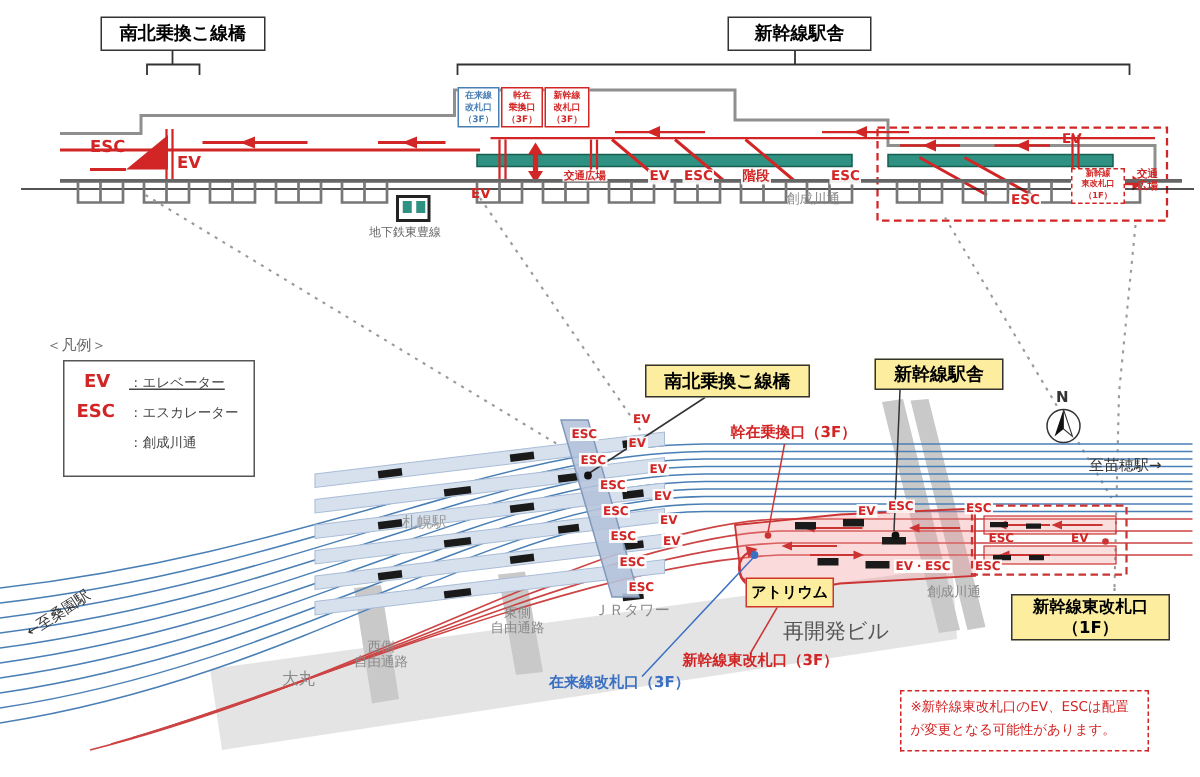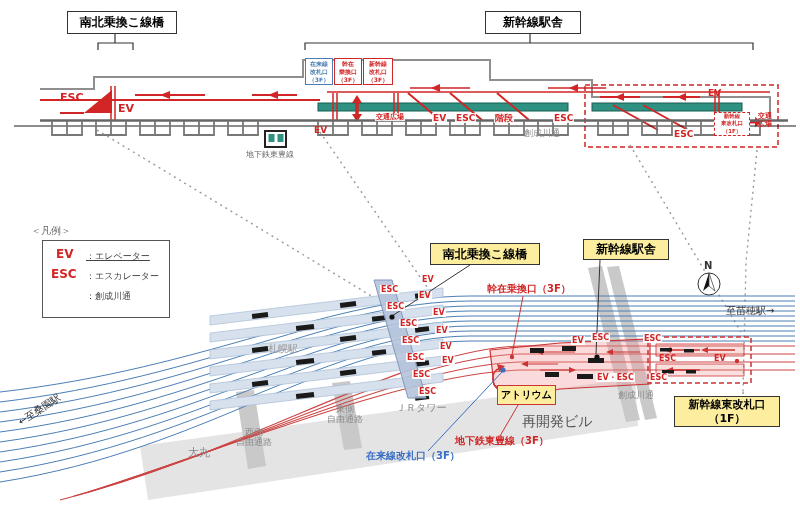--- a/index.html
+++ b/index.html
@@ -305,21 +305,21 @@
 </div>
 <div class="ybox s11" style="left:674px;top:396px;width:104px;height:29px;line-height:1.25;">
   <span>新幹線東改札口</span>
   <span>（1F）</span>
 </div>
 <div class="ybox s10" style="left:497px;top:385px;width:57px;height:18px;border-color:#cc3333;">
   <span>アトリウム</span>
 </div>
 
 <div class="lbl red b s10" style="left:487px;top:283px;">幹在乗換口（3F）</div>
-<div class="lbl red b s10" style="left:455px;top:435px;">地下鉄東豊線（3F）</div>
+<div class="lbl red b s10" style="left:455px;top:435px;">新幹線東改札口（3F）</div>
 <div class="lbl blue b s10" style="left:366px;top:450px;">在来線改札口（3F）</div>
 <div class="lbl s13" style="left:522px;top:413px;color:#555;">再開発ビル</div>
 <div class="lbl gray s10" style="left:396px;top:402px;">ＪＲタワー</div>
 <div class="lbl gray s11" style="left:188px;top:447px;">大丸</div>
 <div class="lbl gray s9 ctr" style="left:224px;top:427px;margin-left:12px;">
   <div>西側</div>
   <div>自由通路</div>
 </div>
 <div class="lbl gray s9 ctr" style="left:327px;top:404px;">
   <div>東側</div>
@@ -348,15 +348,19 @@
 
 <div class="lbl red b s8 bgw" style="left:526px;top:336px;">EV</div>
 <div class="lbl red b s8 bgw" style="left:546px;top:333px;">ESC</div>
 <div class="lbl red b s8 bgw" style="left:598px;top:334px;">ESC</div>
 <div class="lbl red b s8 bgw" style="left:551px;top:373px;">EV・ESC</div>
 <div class="lbl red b s8 bgw" style="left:604px;top:373px;">ESC</div>
 
 <div class="lbl red b s8" style="left:659px;top:354px;">ESC</div>
 <div class="lbl red b s8" style="left:714px;top:354px;">EV</div>
 
+<div class="notebox" style="left:600px;top:460px;width:152px;">
+  <div>※新幹線東改札口のEV、ESCは配置</div>
+  <div>が変更となる可能性があります。</div>
+</div>
 
 
 </div>
 
 </body></html>

